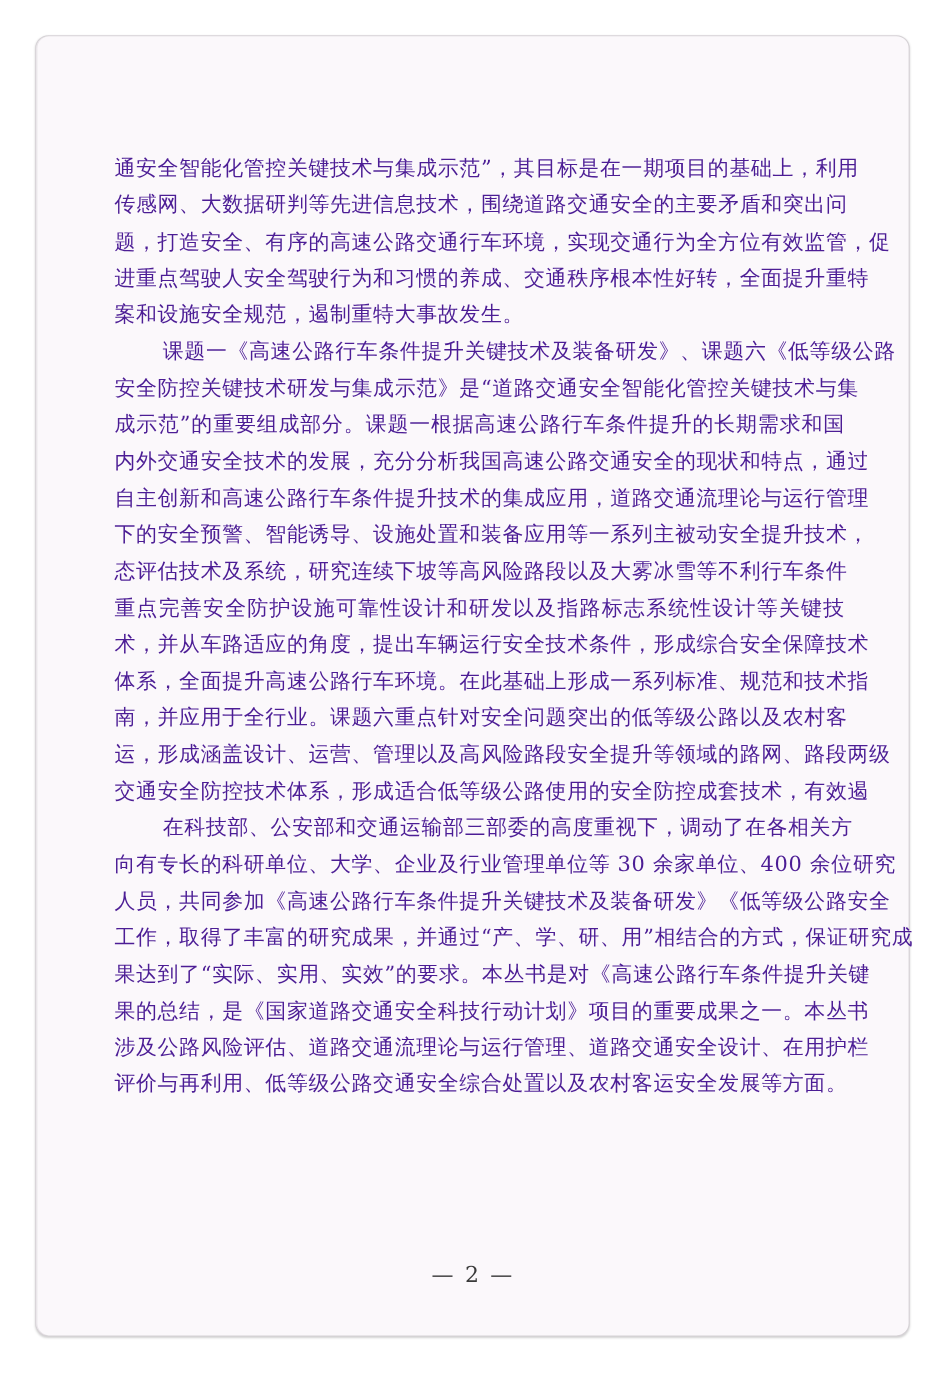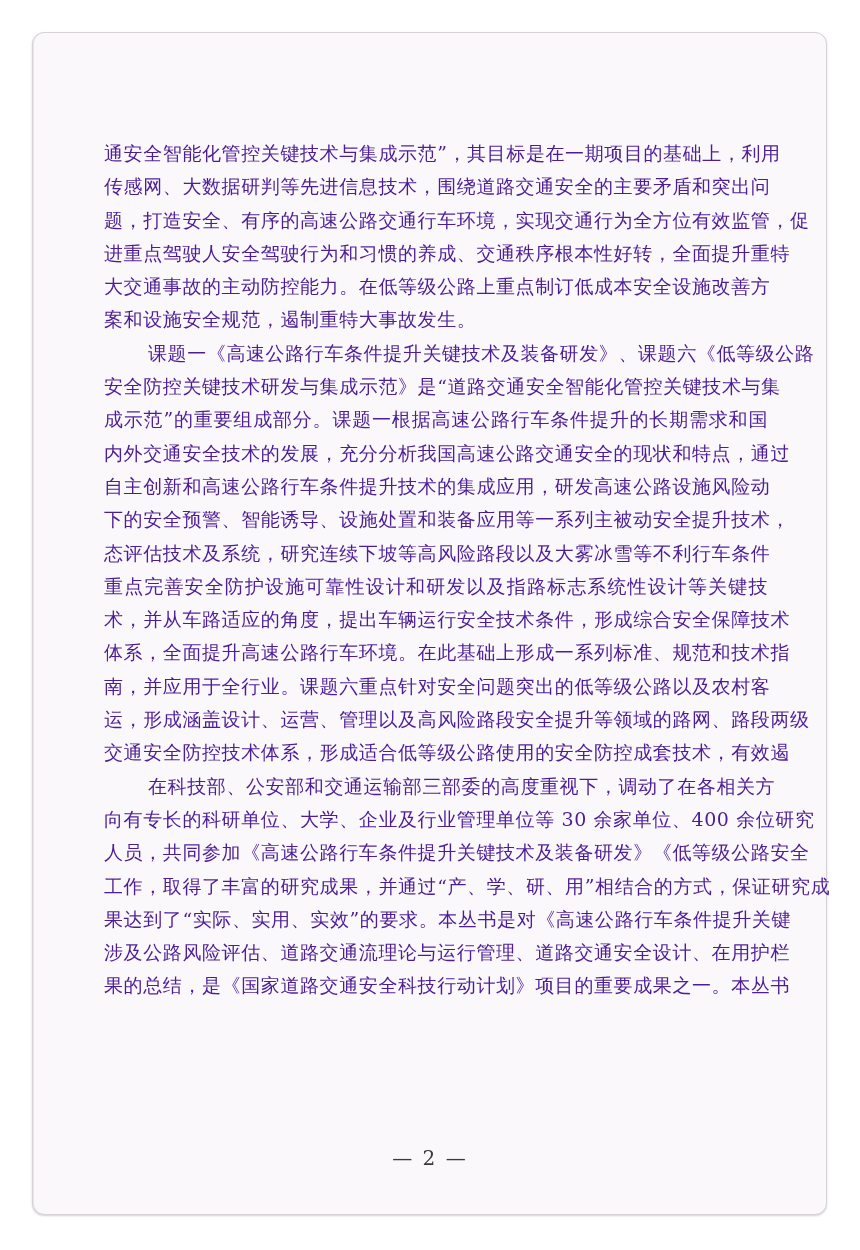--- a/index.html
+++ b/index.html
@@ -68,42 +68,42 @@
 <body>
 
 <div class="page"></div>
 
 <div class="body-text">
   <div class="para">
     <span class="line">通安全智能化管控关键技术与集成示范”，其目标是在一期项目的基础上，利用</span>
     <span class="line">传感网、大数据研判等先进信息技术，围绕道路交通安全的主要矛盾和突出问</span>
     <span class="line">题，打造安全、有序的高速公路交通行车环境，实现交通行为全方位有效监管，促</span>
     <span class="line">进重点驾驶人安全驾驶行为和习惯的养成、交通秩序根本性好转，全面提升重特</span>
-    <span class="line">大交通事故的主动防控能力。在低等级公路上重点制订低成本安全设施改善方</span>
     <span class="line last">案和设施安全规范，遏制重特大事故发生。</span>
   </div>
   <div class="para">
     <span class="line" style="padding-left:44px;box-sizing:border-box;">课题一《高速公路行车条件提升关键技术及装备研发》、课题六《低等级公路</span>
     <span class="line">安全防控关键技术研发与集成示范》是“道路交通安全智能化管控关键技术与集</span>
     <span class="line">成示范”的重要组成部分。课题一根据高速公路行车条件提升的长期需求和国</span>
     <span class="line">内外交通安全技术的发展，充分分析我国高速公路交通安全的现状和特点，通过</span>
-    <span class="line">自主创新和高速公路行车条件提升技术的集成应用，研发高速公路设施风险动</span>
+    <span class="line">自主创新和高速公路行车条件提升技术的集成应用，道路交通流理论与运行管理</span>
     <span class="line">下的安全预警、智能诱导、设施处置和装备应用等一系列主被动安全提升技术，</span>
     <span class="line">态评估技术及系统，研究连续下坡等高风险路段以及大雾冰雪等不利行车条件</span>
     <span class="line">重点完善安全防护设施可靠性设计和研发以及指路标志系统性设计等关键技</span>
     <span class="line">术，并从车路适应的角度，提出车辆运行安全技术条件，形成综合安全保障技术</span>
     <span class="line">体系，全面提升高速公路行车环境。在此基础上形成一系列标准、规范和技术指</span>
     <span class="line">南，并应用于全行业。课题六重点针对安全问题突出的低等级公路以及农村客</span>
     <span class="line">运，形成涵盖设计、运营、管理以及高风险路段安全提升等领域的路网、路段两级</span>
     <span class="line">交通安全防控技术体系，形成适合低等级公路使用的安全防控成套技术，有效遏</span>
   </div>
   <div class="para">
     <span class="line" style="padding-left:44px;box-sizing:border-box;">在科技部、公安部和交通运输部三部委的高度重视下，调动了在各相关方</span>
     <span class="line">向有专长的科研单位、大学、企业及行业管理单位等 30 余家单位、400 余位研究</span>
     <span class="line">人员，共同参加《高速公路行车条件提升关键技术及装备研发》《低等级公路安全</span>
     <span class="line">工作，取得了丰富的研究成果，并通过“产、学、研、用”相结合的方式，保证研究成</span>
     <span class="line">果达到了“实际、实用、实效”的要求。本丛书是对《高速公路行车条件提升关键</span>
+    <span class="line">果的总结，是《国家道路交通安全科技行动计划》项目的重要成果之一。本丛书</span>
     <span class="line">涉及公路风险评估、道路交通流理论与运行管理、道路交通安全设计、在用护栏</span>
-    <span class="line">果的总结，是《国家道路交通安全科技行动计划》项目的重要成果之一。本丛书</span>
+    <span class="line">评价与再利用、低等级公路交通安全综合处置以及农村客运安全发展等方面。</span>
   </div>
 </div>
 
 <div class="page-number">— 2 —</div>
 
 </body></html>

